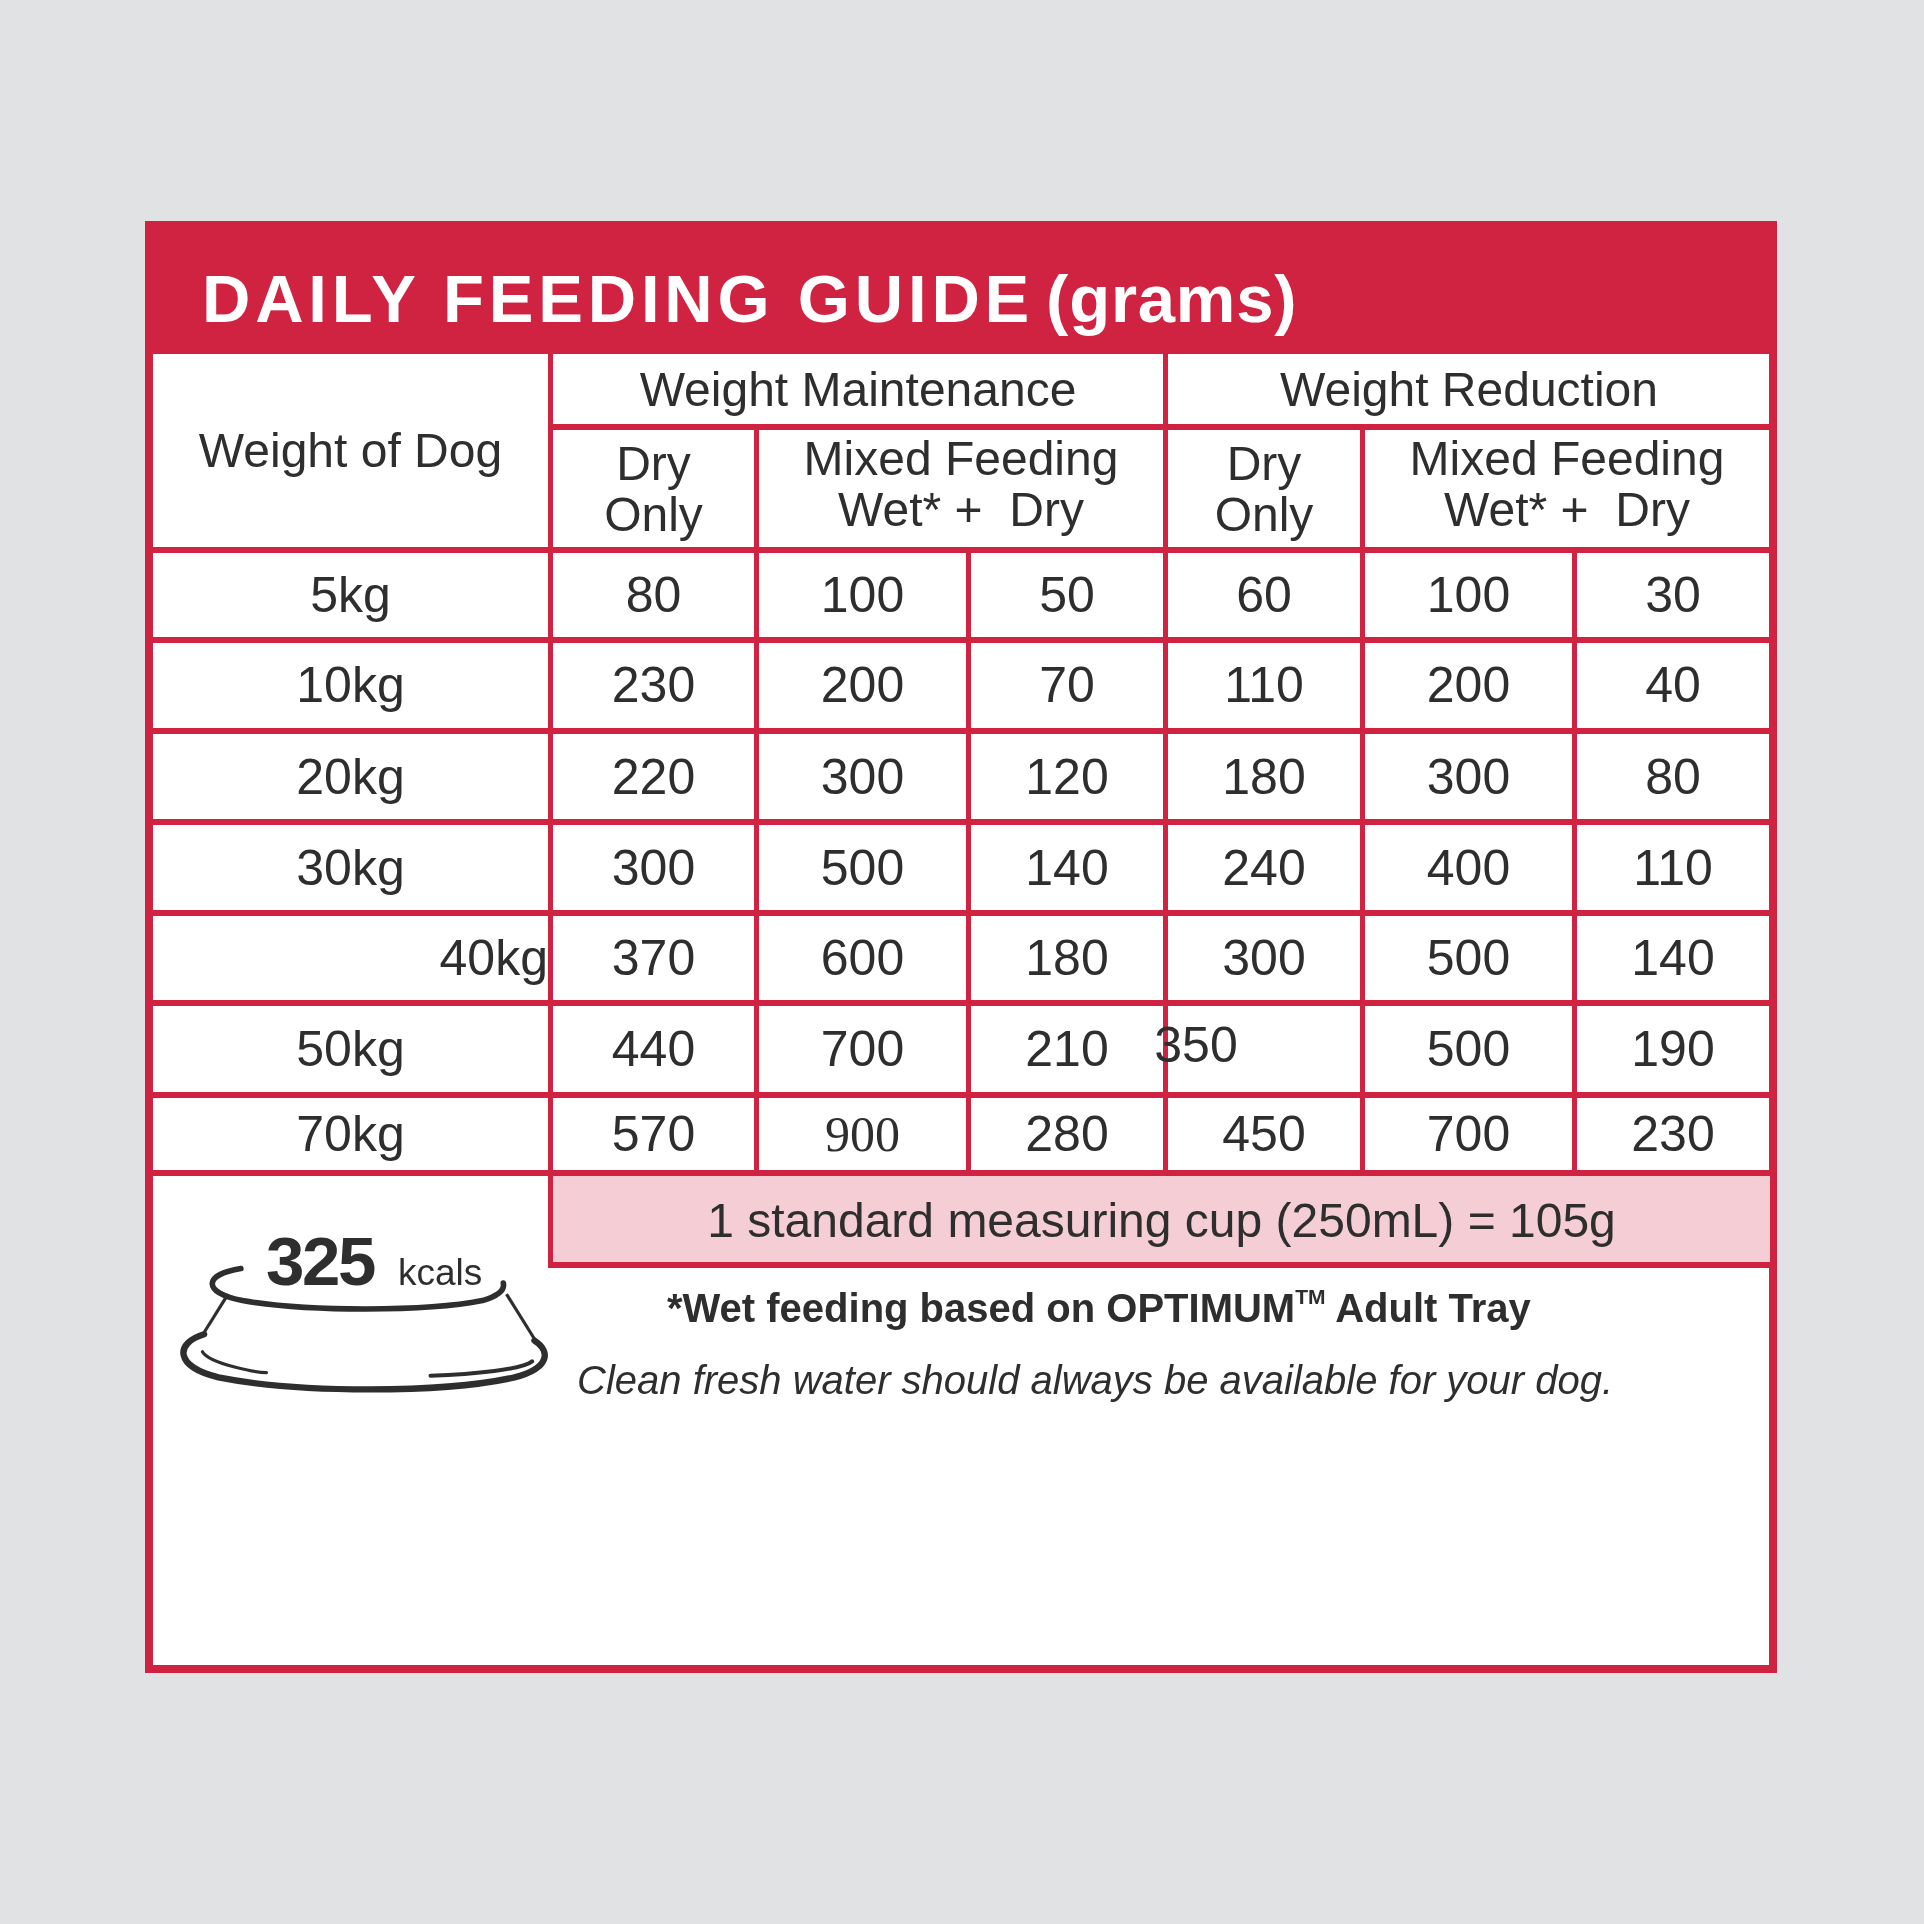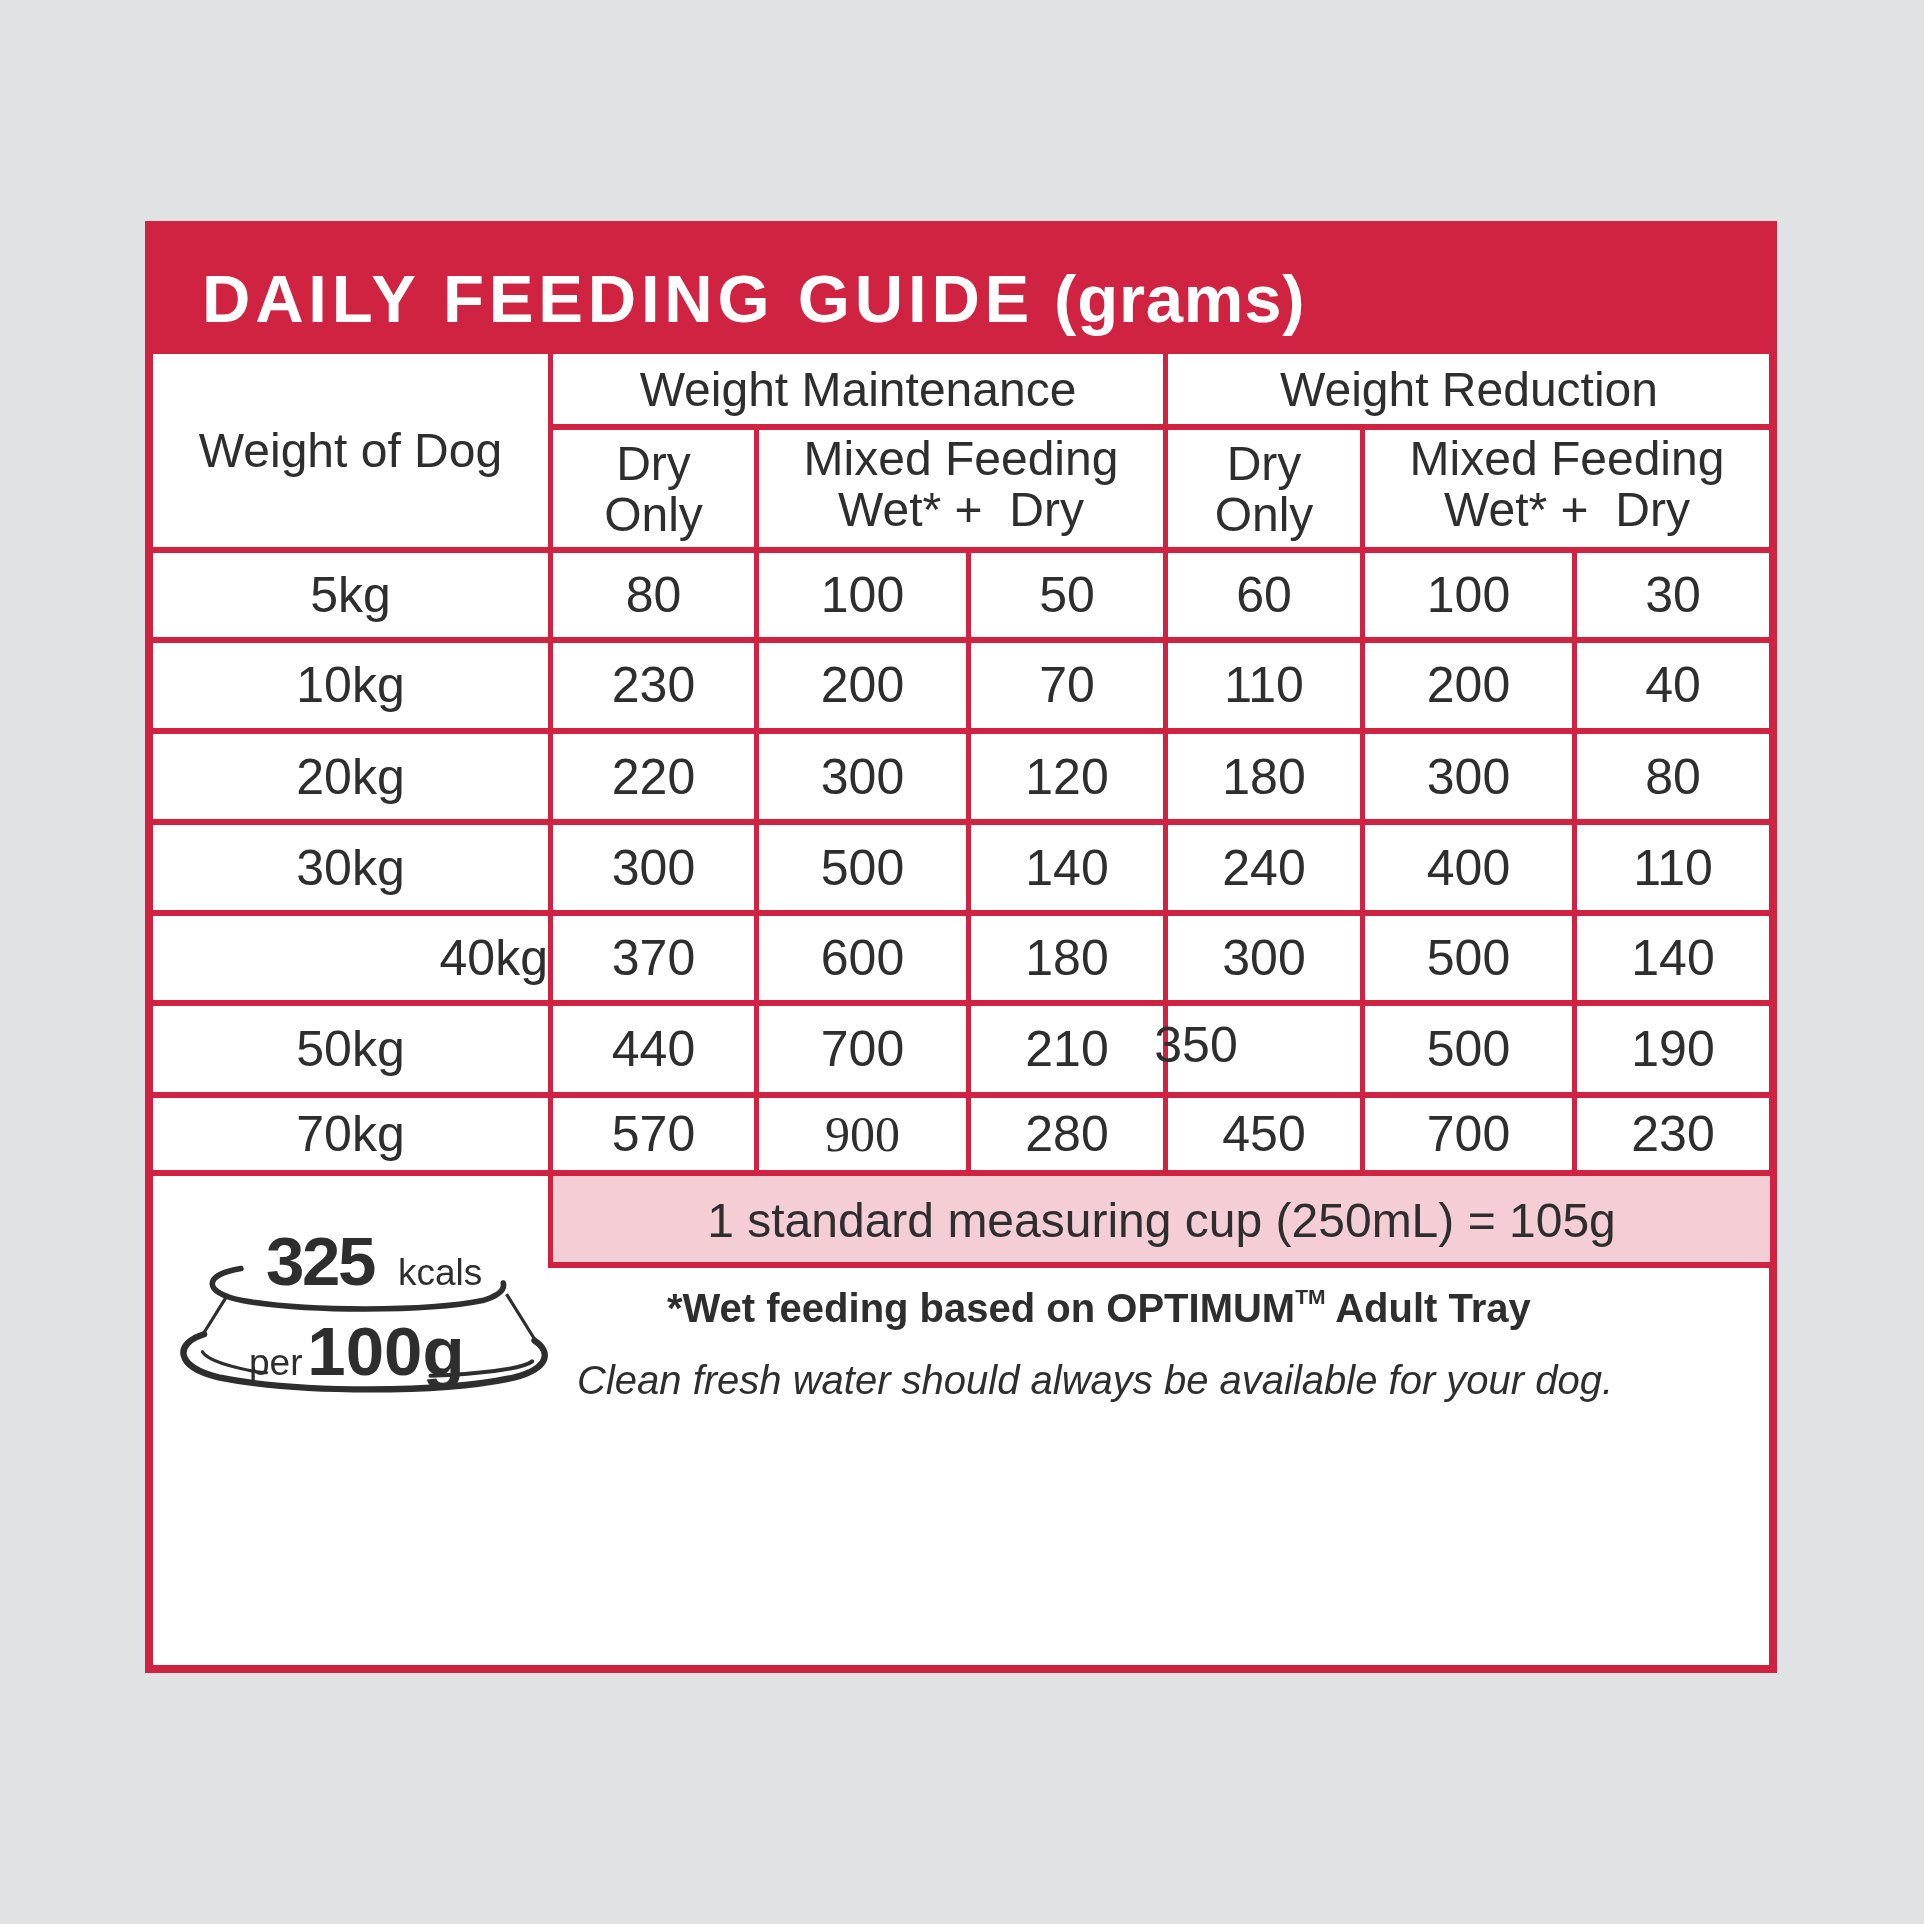--- a/index.html
+++ b/index.html
@@ -4,21 +4,21 @@
 <style>
   html, body { margin:0; padding:0; }
   body { width:1925px; height:1925px; background:#E1E2E4; position:relative; overflow:hidden;
          font-family:"Liberation Sans", "DejaVu Sans", sans-serif; color:#2E2E2E; }
   .abs { position:absolute; }
   .card { left:145px; top:221px; width:1632px; height:1452px; background:#FFFFFF;
           box-sizing:border-box; border:8px solid #CF2341; }
   .header-band { left:145px; top:221px; width:1632px; height:133px; background:#CF2341; }
   .title { left:202px; top:255px; height:88px; white-space:nowrap; color:#FFFFFF;
            font-weight:700; font-size:67px; letter-spacing:4.8px; line-height:88px; }
-  .title .unit { font-weight:700; letter-spacing:0.8px; margin-left:20px;text-align:center; }
+  .title .unit { font-weight:700; letter-spacing:0.8px; margin-left:12px;text-align:center; }
   .hline { background:#CF2341; height:5.6px; }
   .vline { background:#CF2341; width:4.8px; }
   .cell { display:flex; align-items:center; justify-content:center; text-align:center; }
   .grp { font-size:48px; line-height:53px; }
   .sub { font-size:48px; line-height:51px; }
   .num { font-size:50px; line-height:56px; }
   .pink { left:553px; top:1176px; width:1217px; height:88px; background:#F4CDD5; }
   .cup { font-size:48px; }
   .foot { font-size:40px; font-weight:700; white-space:nowrap; }
   .foot sup { font-size:21px; vertical-align:17.6px; font-weight:700; }
@@ -268,17 +268,14 @@
     <path d="M420,84 L455,140" fill="none" stroke="#2E2E2E" stroke-width="4"></path>
 
     <path d="M42,134 C5,145 5,175 60,188 C160,208 340,208 430,188 C475,176 475,155 455,142" fill="none" stroke="#2E2E2E" stroke-width="8" stroke-linecap="round"></path>
 
     <path d="M40,156 C50,172 110,182 120,182" fill="none" stroke="#2E2E2E" stroke-width="4" stroke-linecap="round"></path>
     <path d="M325,186 C380,184 440,178 452,168" fill="none" stroke="#2E2E2E" stroke-width="5" stroke-linecap="round"></path>
   </svg>
   <div class="abs" style="left:96px; top:0px; white-space:nowrap; line-height:1;">
     <span style="font-size:69px; font-weight:700; letter-spacing:-2.4px;">325</span><span style="font-size:37px; margin-left:24px;">kcals</span>
   </div>
-  <div class="abs" style="left:79px; top:90px; white-space:nowrap; line-height:1;">
-    <span style="font-size:37px;">per</span><span style="font-size:69px; font-weight:700; margin-left:4.8px;">100g</span>
-  </div>
 </div>
 
 
 </body></html>

